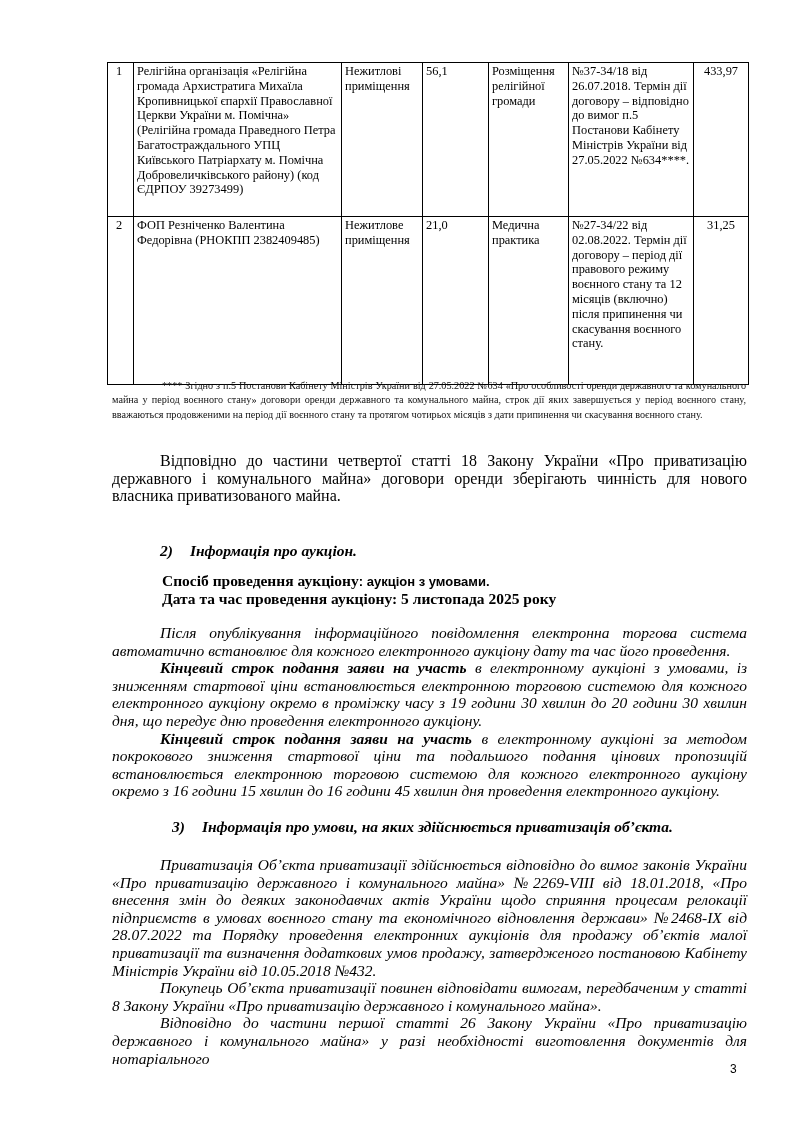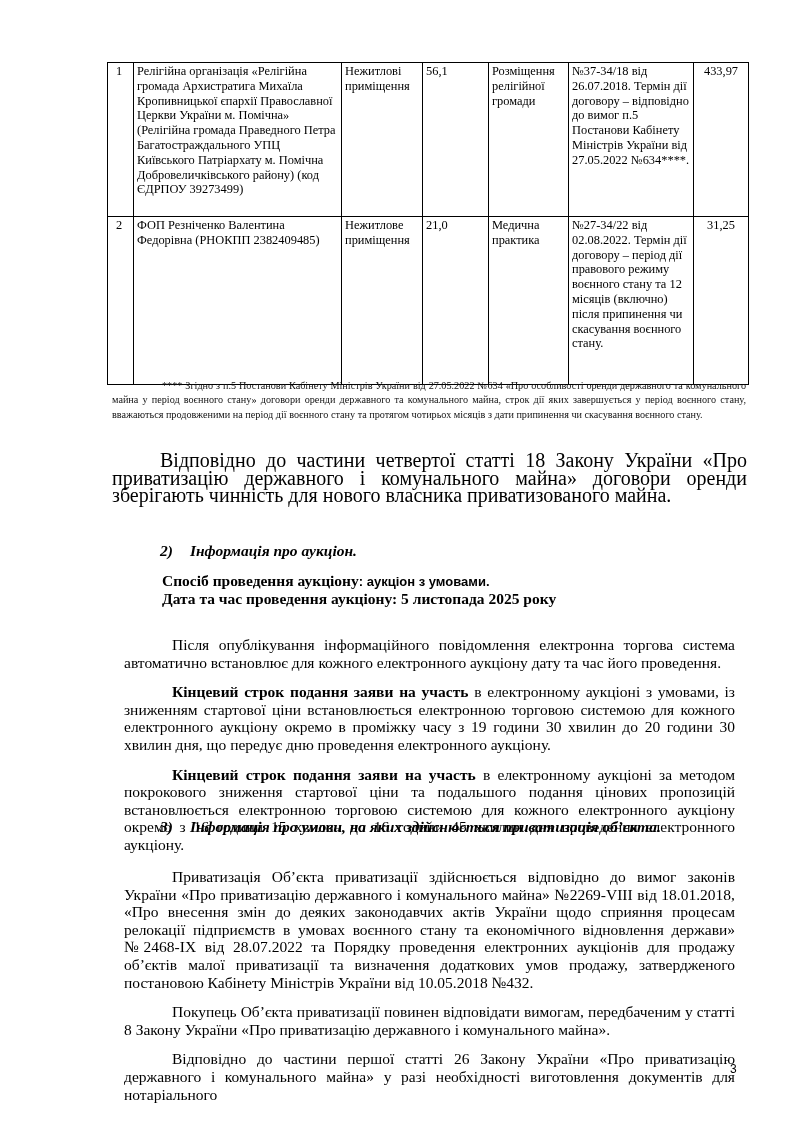--- a/index.html
+++ b/index.html
@@ -23,28 +23,28 @@
     table.lease td.rent { text-align: center; margin-top: 8px; }
     tr.r1 td { height: 149px; }
     tr.r2 td { height: 163px; }
     .footnote {
       position: absolute; left: 112px; top: 379px; width: 634px;
       font-size: 10.2px; line-height: 14.3px; text-align: justify;
       text-indent: 50px; color: #111;
     }
     .para {
       position: absolute; left: 160px; width: 587px;
-      font-size: 20px; line-height: 17.6px; text-align: justify;
+      font-size: 16px; line-height: 17.6px; text-align: justify;
     }
     .p-indent { text-indent: 48px; }
     .block {
       position: absolute; left: 160px; width: 587px;
       font-size: 15.5px; line-height: 17.6px; text-align: justify;
     }
-    .block p { margin: 12px; text-indent: 48px; }
+    .block p { margin: 0; text-indent: 48px; font-style: italic; }
     .heading {
       position: absolute; font-size: 15.5px; font-weight: bold; line-height: 18px; font-style: italic;
     }
     .heading .hnum { display: inline-block; width: 26px; }
     .lbl { font-weight: bold; }
     .plain { font-weight: bold; font-family: "Liberation Sans", sans-serif; font-size: 13px; }
     .pagenum {
       position: absolute; left: 730px; top: 1062px; font-size: 12px;
       font-family: "Liberation Sans", sans-serif;
     }
@@ -101,21 +101,21 @@
   <div class="block" style="left:162px; top:590px; width:585px;">
     <span class="lbl">Дата та час проведення аукціону: </span><span class="lbl">5 листопада 2025 року</span>
   </div>
 
   <div class="block" style="left:112px; top:624px; width:635px;">
     <p>Після опублікування інформаційного повідомлення електронна торгова система автоматично встановлює для кожного електронного аукціону дату та час його проведення.</p>
     <p><span class="lbl">Кінцевий строк подання заяви на участь</span><span> в електронному аукціоні з умовами, із зниженням стартової ціни встановлюється електронною торговою системою для кожного електронного аукціону окремо в проміжку часу з 19 години 30 хвилин до 20 години 30 хвилин дня, що передує дню проведення електронного аукціону.</span></p>
     <p><span class="lbl">Кінцевий строк подання заяви на участь</span><span> в електронному аукціоні за методом покрокового зниження стартової ціни та подальшого подання цінових пропозицій встановлюється електронною торговою системою для кожного електронного аукціону окремо з 16 години 15 хвилин до 16 години 45 хвилин дня проведення електронного аукціону.</span></p>
   </div>
 
-  <div class="heading" style="left:160px; top:818px;">
+  <div class="heading" style="left:172px; top:818px;">
     <span class="hnum">3)</span>
     <span>Інформація про умови, на яких здійснюється приватизація об’єкта.</span>
   </div>
 
   <div class="block" style="left:112px; top:856px; width:635px;">
     <p>Приватизація Об’єкта приватизації здійснюється відповідно до вимог законів України «Про приватизацію державного і комунального майна» №2269-VIII від 18.01.2018, «Про внесення змін до деяких законодавчих актів України щодо сприяння процесам релокації підприємств в умовах воєнного стану та економічного відновлення держави» №2468-IX від 28.07.2022 та Порядку проведення електронних аукціонів для продажу об’єктів малої приватизації та визначення додаткових умов продажу, затвердженого постановою Кабінету Міністрів України від 10.05.2018 №432.</p>
     <p>Покупець Об’єкта приватизації повинен відповідати вимогам, передбаченим у статті 8 Закону України «Про приватизацію державного і комунального майна».</p>
     <p>Відповідно до частини першої статті 26 Закону України «Про приватизацію державного і комунального майна» у разі необхідності виготовлення документів для нотаріального</p>
   </div>
 

